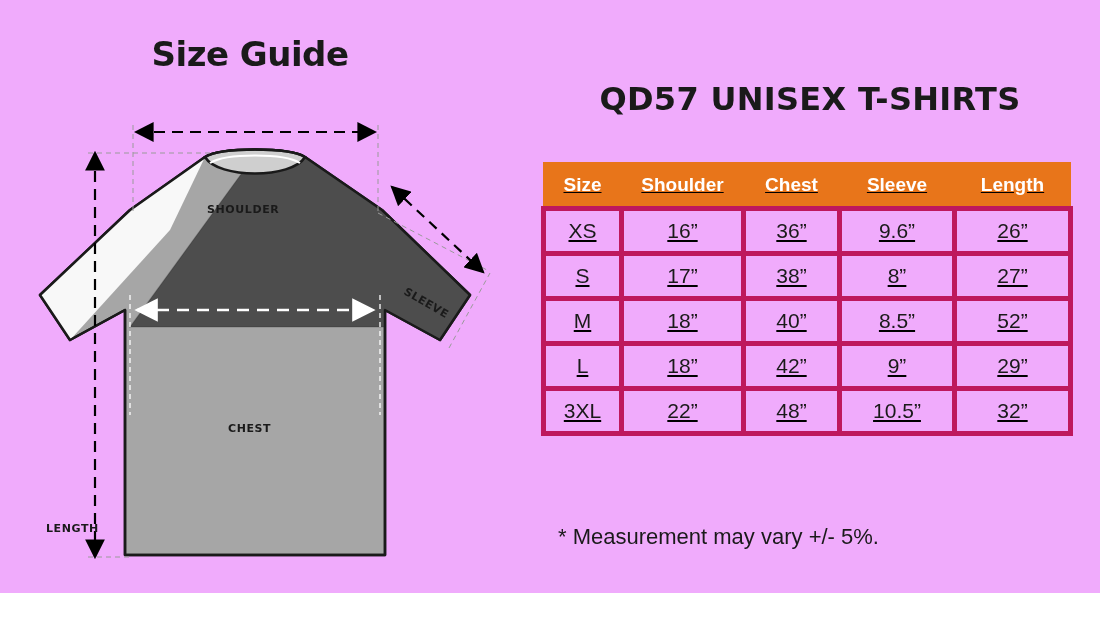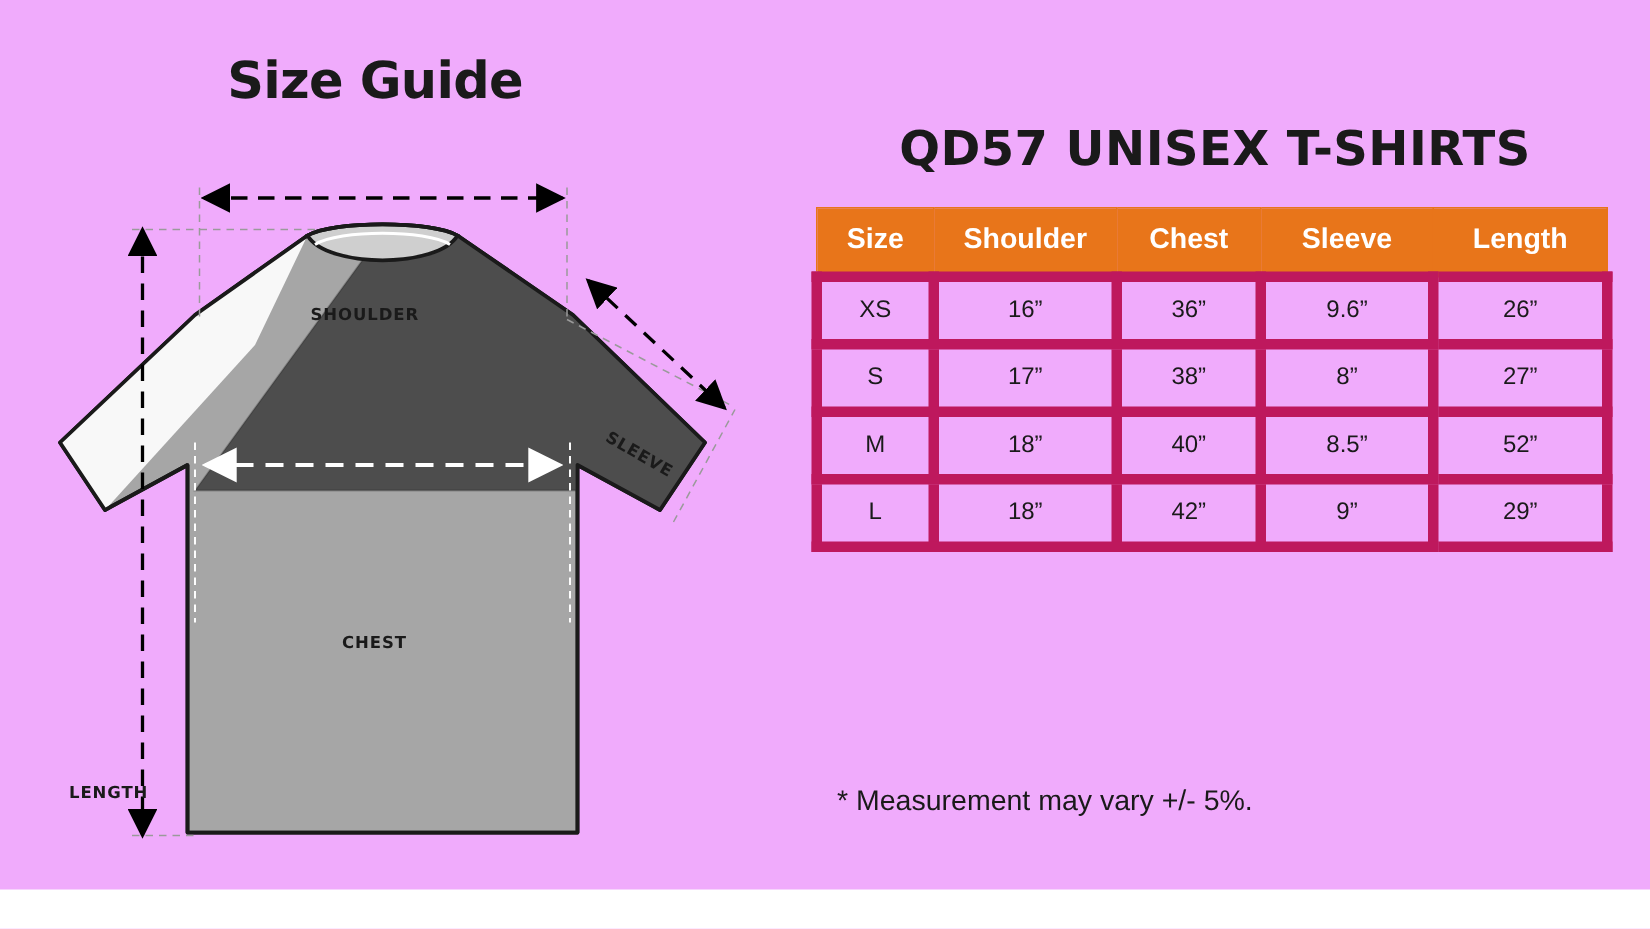--- a/index.html
+++ b/index.html
@@ -71,30 +71,31 @@
     font-family: "DejaVu Sans", sans-serif;
     font-weight: bold;
     font-size: 32px;
     color: #1a1a1a;
     letter-spacing: 0.3px;
     margin-top: 24px;
   }
 
   table.size-table {
     position: absolute;
-    left: 21px; top: 138px;
+    left: 21px; top: 162px;
     width: 527px;
     border-collapse: collapse;
     table-layout: fixed;
+    text-decoration: underline;
   }
   table.size-table th,
   table.size-table td {
-    border: 7px solid #be185d;
+    border: 5px solid #be185d;
     text-align: center;
-    font-size: 16px;
+    font-size: 21px;
     color: #1a1a1a;
     height: 45px;
     padding: 0;
     font-family: "Liberation Sans", sans-serif;
   }
   table.size-table th {
     background: #e8751a;
     color: #ffffff;
     font-weight: bold;
     font-size: 19px;
@@ -103,21 +104,21 @@
   }
   col.c-size     { width: 78px; }
   col.c-shoulder { width: 122px; }
   col.c-chest    { width: 96px; }
   col.c-sleeve   { width: 115px; }
   col.c-length   { width: 116px; }
 
   .footnote {
     position: absolute;
     left: 38px; top: 524px;
-    font-size: 19px;
+    font-size: 22px;
     color: #1a1a1a;
     font-family: "Liberation Sans", sans-serif;
   }
 </style>
 </head>
 <body>
 
 <div class="page">
 
   <div class="left-panel">
@@ -256,19 +257,26 @@
           <td>8.5”</td>
           <td>52”</td>
         </tr>
         <tr>
           <td>L</td>
           <td>18”</td>
           <td>42”</td>
           <td>9”</td>
           <td>29”</td>
         </tr>
+        <tr>
+          <td>3XL</td>
+          <td>22”</td>
+          <td>48”</td>
+          <td>10.5”</td>
+          <td>32”</td>
+        </tr>
       </tbody>
     </table>
 
     <div class="footnote">* Measurement may vary +/- 5%.</div>
   </div>
 
 </div>
 
 </body></html>

